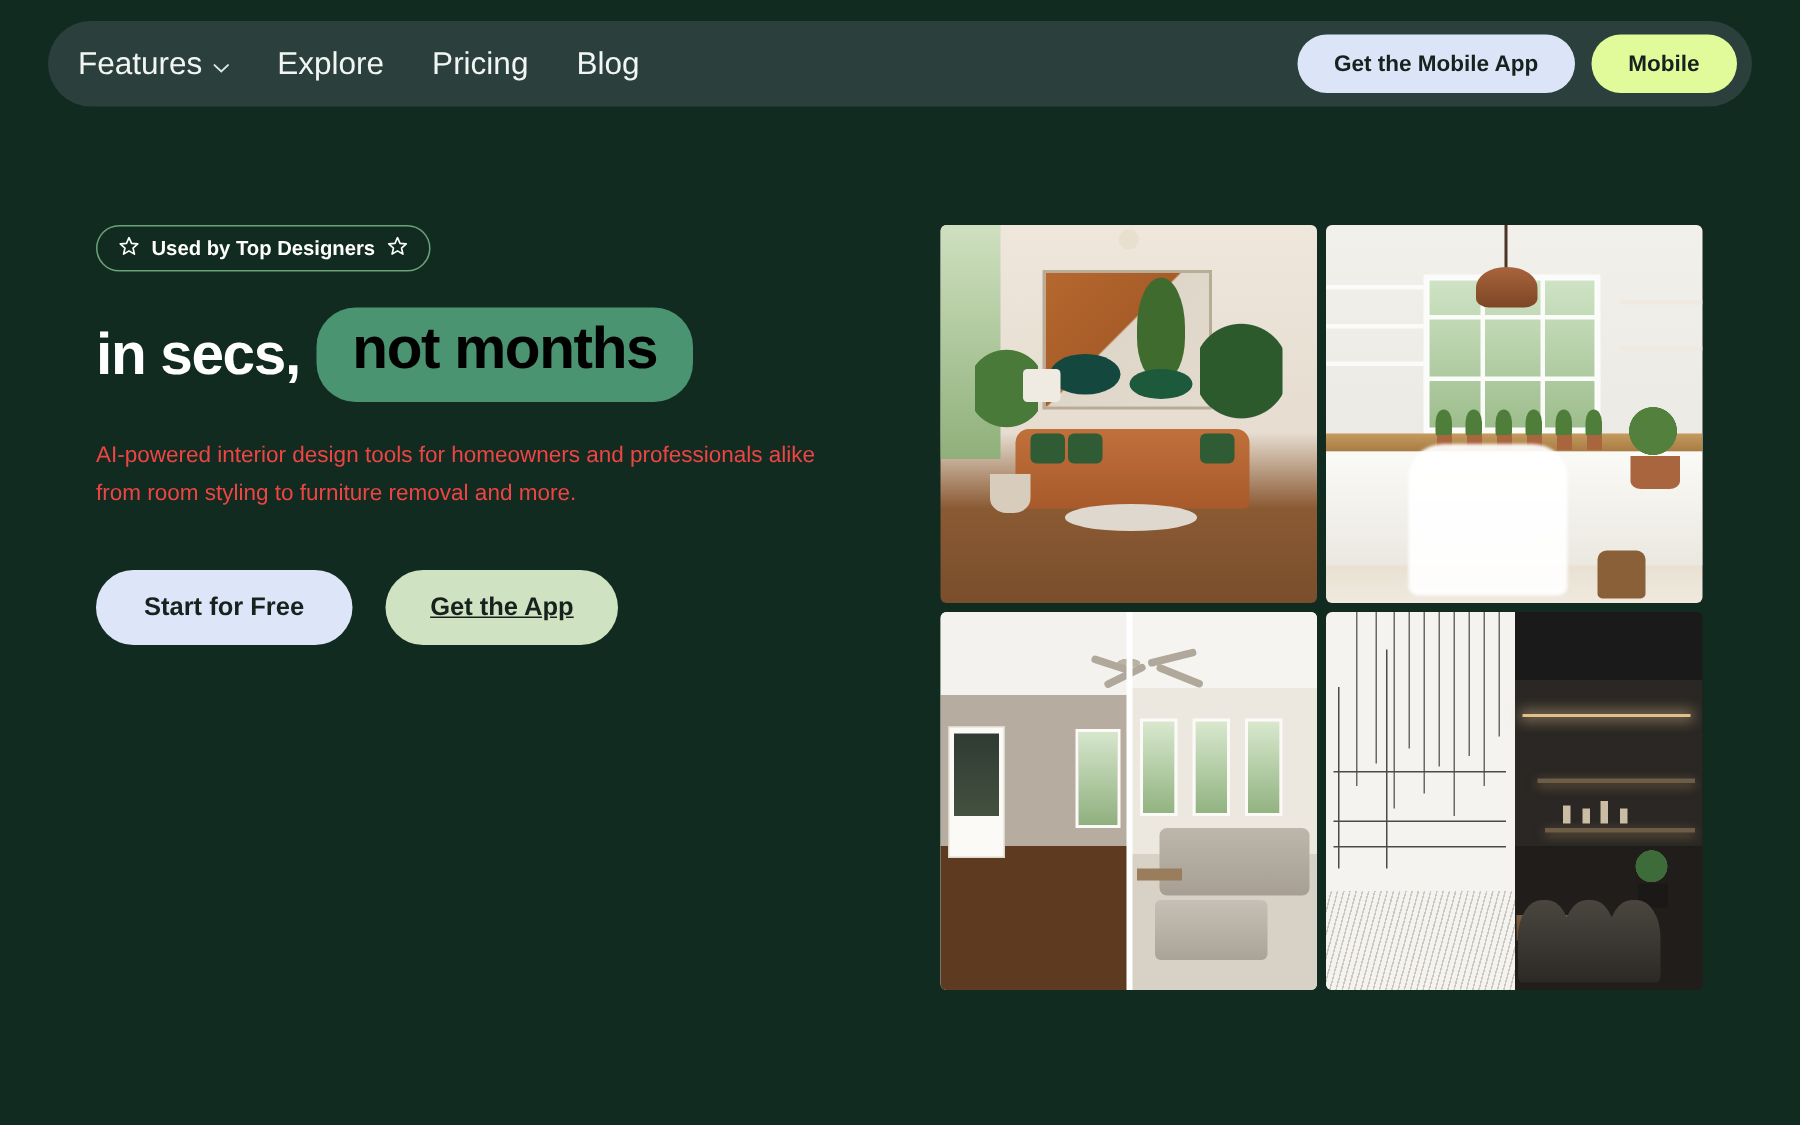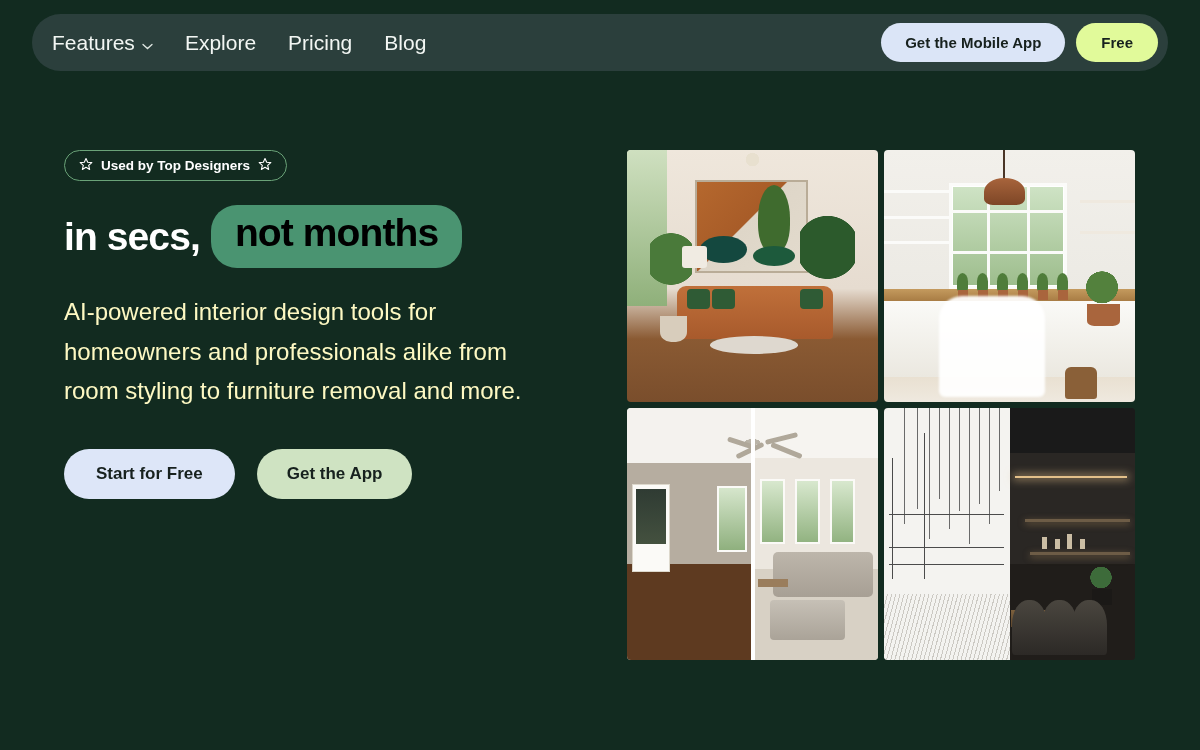--- a/index.html
+++ b/index.html
@@ -66,37 +66,38 @@
   .hl-line2{ display:flex; align-items:center; gap:0; }
   .hl-pill{
     background:#4a9471; color:#000000;
     border-radius:26px;
     padding:2px 24px 10px 24px;
     margin-left:11px;
     display:inline-block;
   }
   .subtitle{
     margin-top:24px;
-    font-size:24px; color:#fef9c3; font-weight:500;
+    font-size:15px; color:#ef4444; font-weight:500;
     line-height:1.64; max-width:490px;
   }
   .cta-row{ margin-top:38px; display:flex; gap:22px; }
   .btn-start{
     background:#dde6f8; color:#17211e;
     font-size:17px; font-weight:600;
     padding:15px 32px; border-radius:28px;
     border:none; cursor:pointer; white-space:nowrap;
     font-family:"Liberation Sans", sans-serif;
   }
   .btn-getapp{
     background:#cfe3c2; color:#17211e;
     font-size:17px; font-weight:600;
     padding:15px 30px; border-radius:28px;
     border:none; cursor:pointer; white-space:nowrap;
     font-family:"Liberation Sans", sans-serif;
+    text-decoration:underline;
   }
 
   
   .grid{
     position:absolute; left:627px; top:150px;
     width:508px; height:510px;
     display:grid;
     grid-template-columns:124px 124px;
     grid-template-columns:1fr 1fr;
     grid-template-rows:1fr 1fr;
@@ -231,21 +232,21 @@
     <div class="nav-link">
       <span>Pricing</span>
     </div>
     <div class="nav-link">
       <span>Blog</span>
     </div>
   </div>
 
   <div class="nav-right">
     <button class="btn-mobile">Get the Mobile App</button>
-    <button class="btn-login">Free</button>
+    <button class="btn-login">Mobile</button>
   </div>
 </div>
 
 <div class="hero-left">
 
   <div class="badge">
     <span>
       <svg width="14" height="14" viewBox="0 0 24 24">
           <path d="M12 2.5 L14.9 9 L22 9.6 L16.6 14.3 L18.2 21.3 L12 17.6 L5.8 21.3 L7.4 14.3 L2 9.6 L9.1 9 Z" fill="none" stroke="#ffffff" stroke-width="1.9" stroke-linejoin="round"></path>
         </svg>

